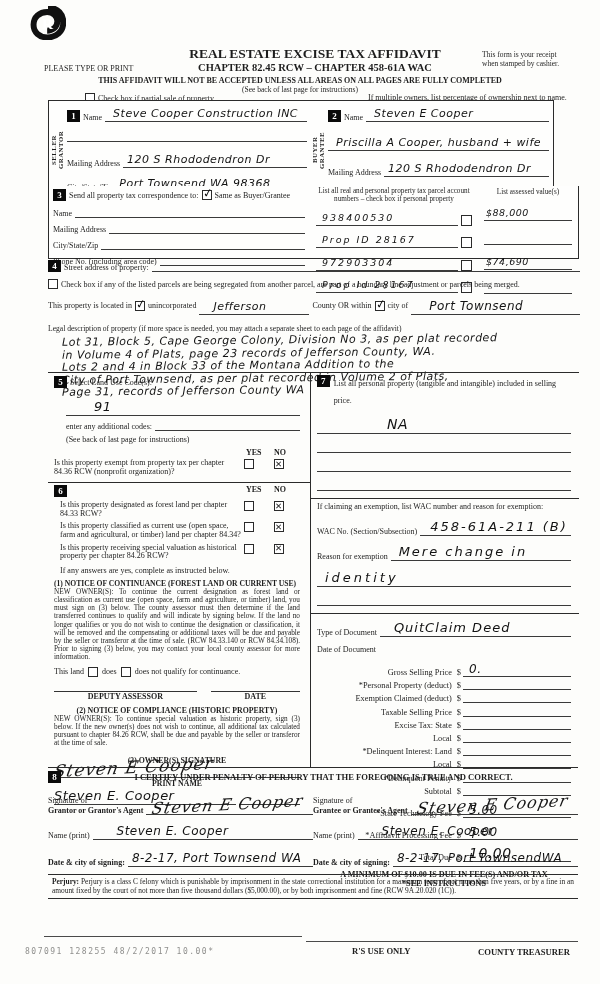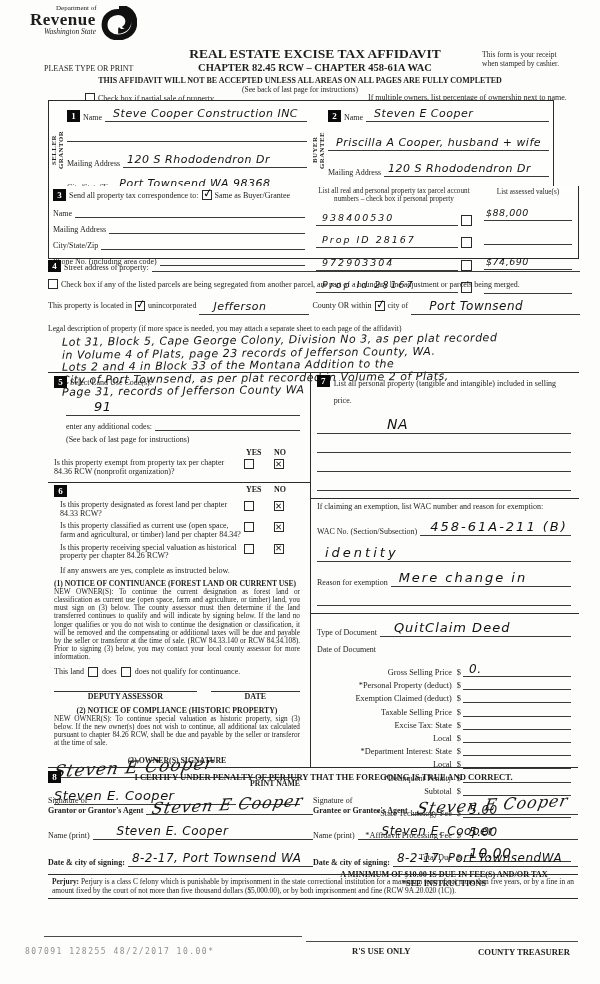--- a/index.html
+++ b/index.html
@@ -47,25 +47,20 @@
   .fee-cur{font-size:8.3px;margin:0 2px 0 5px;}
   .fee-line{width:108px;border-bottom:1px solid #3a3a3a;min-height:9px;}
   .fee-line .hw{position:relative;top:1px;left:6px;}
   hr.rule{border:none;border-top:1px solid #2b2b2b;margin:0;}
   .stamp{font-family:"DejaVu Sans Mono",monospace;font-size:8px;color:#8f8f8d;letter-spacing:1.5px;}
 </style>
 </head>
 <body>
 
 <div class="abs" id="logo">
-  <div>
-    <div class="t1">Department of</div>
-    <div class="t2">Revenue</div>
-    <div class="t3">Washington State</div>
-  </div>
   <svg width="36" height="34" viewBox="0 0 40 40" style="margin-top:2px">
     <path d="M20 2 C32 2 38 10 38 19 C38 30 30 37 19 37 C10 37 3 31 3 22 C3 13 10 7 19 7 C26 7 31 12 31 18 C31 25 25 29 19 29" fill="none" stroke="#111" stroke-width="7"></path>
     <text x="13" y="27" font-size="18" font-family="Liberation Serif" font-weight="bold" fill="#fff">R</text>
   </svg>
 </div>
 
 <div class="abs ctr b" style="left:150px;top:46px;width:330px;font-size:13.5px;">REAL ESTATE EXCISE TAX AFFIDAVIT</div>
 <div class="abs ctr b" style="left:150px;top:62px;width:330px;font-size:10.5px;">CHAPTER 82.45 RCW – CHAPTER 458-61A WAC</div>
 <div class="abs lbl" style="left:44px;top:64px;">PLEASE TYPE OR PRINT</div>
 <div class="abs" style="left:482px;top:50px;width:100px;font-size:7.5px;line-height:9px;">
@@ -301,21 +296,21 @@
       <div style="flex:1.6;border-top:1px solid #333;text-align:center;font-size:8px;font-weight:bold;">DEPUTY ASSESSOR</div>
       <div style="flex:1;border-top:1px solid #333;text-align:center;font-size:8px;font-weight:bold;">DATE</div>
     </div>
     <div class="b ctr" style="font-size:7.8px;margin-top:5px;">(2) NOTICE OF COMPLIANCE (HISTORIC PROPERTY)</div>
     <div class="para">NEW OWNER(S):  To continue special valuation as historic property, sign (3) below.  If the new owner(s) does not wish to continue, all additional tax calculated pursuant to chapter 84.26 RCW, shall be due and payable by the seller or transferor at the time of sale.</div>
     <div class="b ctr" style="font-size:7.8px;margin-top:9px;">(3) OWNER(S) SIGNATURE</div>
     <div class="row" style="margin-top:-8px;">
       <span class="ul"><span class="sig" style="font-size:17px;">Steven E Cooper</span></span>
       <span class="ul" style="max-width:70px;"></span>
     </div>
-    <div class="b ctr" style="font-size:7.8px;margin-top:1px;text-align:right;">PRINT NAME</div>
+    <div class="b ctr" style="font-size:7.8px;margin-top:1px;">PRINT NAME</div>
     <div class="row" style="margin-top:-2px;">
       <span class="ul"><span class="hw" style="font-size:13px;">Steven E. Cooper</span></span>
       <span class="ul" style="max-width:80px;"></span>
     </div>
   </div>
 </div>
 
 <div class="abs" style="left:310px;top:372px;width:268px;height:395px;border-top:1.5px solid #2b2b2b;border-left:1.5px solid #2b2b2b;">
   <div style="padding:2px 8px 0 6px;">
     <div style="display:flex;gap:4px;">
@@ -333,26 +328,26 @@
       </div>
     <div class="row" style="margin-top:9px;">
         <span class="ul"></span>
       </div>
     <hr class="rule" style="margin:7px -8px 0 -6px;">
     <div class="lbl" style="margin-top:3px;">If claiming an exemption, list WAC number and reason for exemption:</div>
     <div class="row" style="margin-top:6px;">
       <span class="lbl">WAC No. (Section/Subsection)</span>
       <span class="ul"><span class="hw" style="margin-left:10px;font-size:13px;letter-spacing:2px;">458-61A-211 (B)</span></span>
     </div>
+    <div class="row" style="margin-top:6px;">
+      <span class="lbl">Reason for exemption</span>
+      <span class="ul"><span class="hw" style="margin-left:8px;font-size:13px;letter-spacing:2px;">Mere change in</span></span>
+    </div>
     <div class="row" style="margin-top:7px;">
       <span class="ul"><span class="hw" style="margin-left:8px;font-size:13px;letter-spacing:3px;">identity</span></span>
-    </div>
-    <div class="row" style="margin-top:6px;">
-      <span class="lbl">Reason for exemption</span>
-      <span class="ul"><span class="hw" style="margin-left:8px;font-size:13px;letter-spacing:2px;">Mere change in</span></span>
     </div>
     <div class="row" style="margin-top:9px;">
         <span class="ul"></span>
       </div>
     <hr class="rule" style="margin:7px -8px 0 -6px;">
     <div class="row" style="margin-top:4px;">
       <span class="lbl">Type of Document</span>
       <span class="ul"><span class="hw" style="margin-left:14px;font-size:13px;letter-spacing:1px;">QuitClaim Deed</span></span>
     </div>
     <div class="row" style="margin-top:8px;">
@@ -384,21 +379,21 @@
         <span class="fee-label">Excise Tax:  State</span>
         <span class="fee-cur">$</span>
         <span class="fee-line"><span class="hw" style="font-size:12px;"></span></span>
       </div>
         <div class="fee-row">
         <span class="fee-label">Local</span>
         <span class="fee-cur">$</span>
         <span class="fee-line"><span class="hw" style="font-size:12px;"></span></span>
       </div>
         <div class="fee-row">
-        <span class="fee-label">*Department Interest:  State</span>
+        <span class="fee-label">*Delinquent Interest:  Land</span>
         <span class="fee-cur">$</span>
         <span class="fee-line"><span class="hw" style="font-size:12px;"></span></span>
       </div>
         <div class="fee-row">
         <span class="fee-label">Local</span>
         <span class="fee-cur">$</span>
         <span class="fee-line"><span class="hw" style="font-size:12px;"></span></span>
       </div>
         <div class="fee-row">
         <span class="fee-label">*Delinquent Penalty</span>

